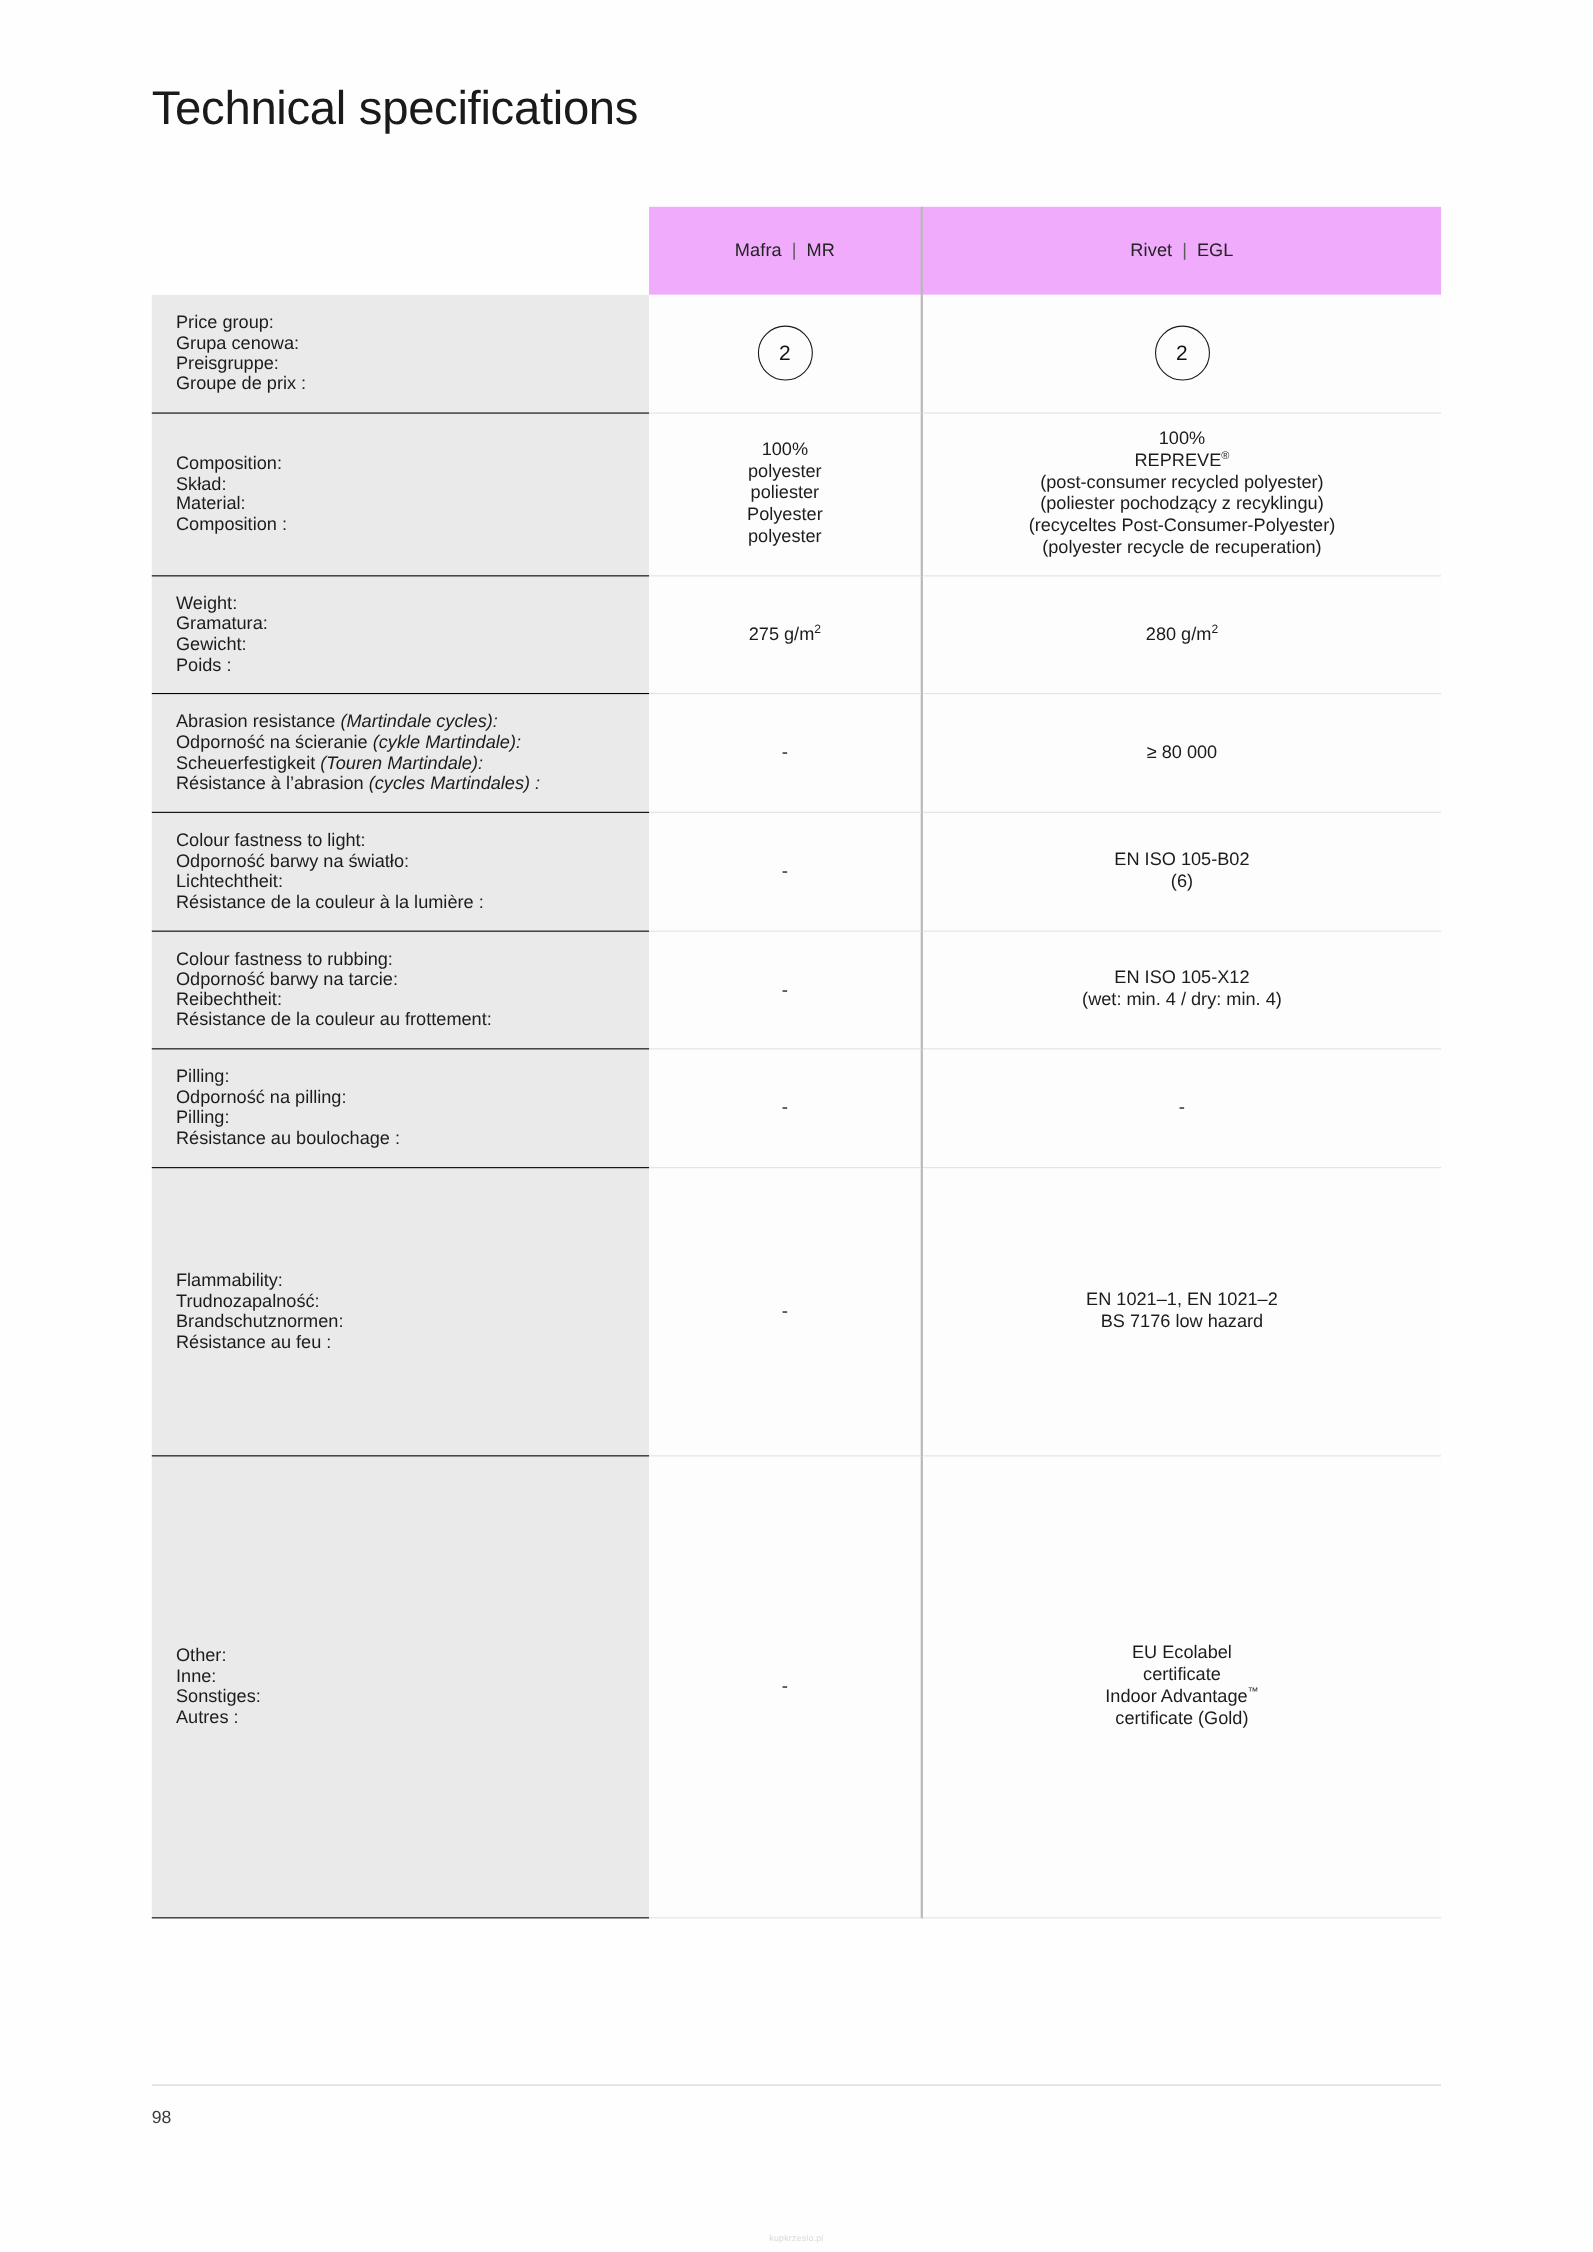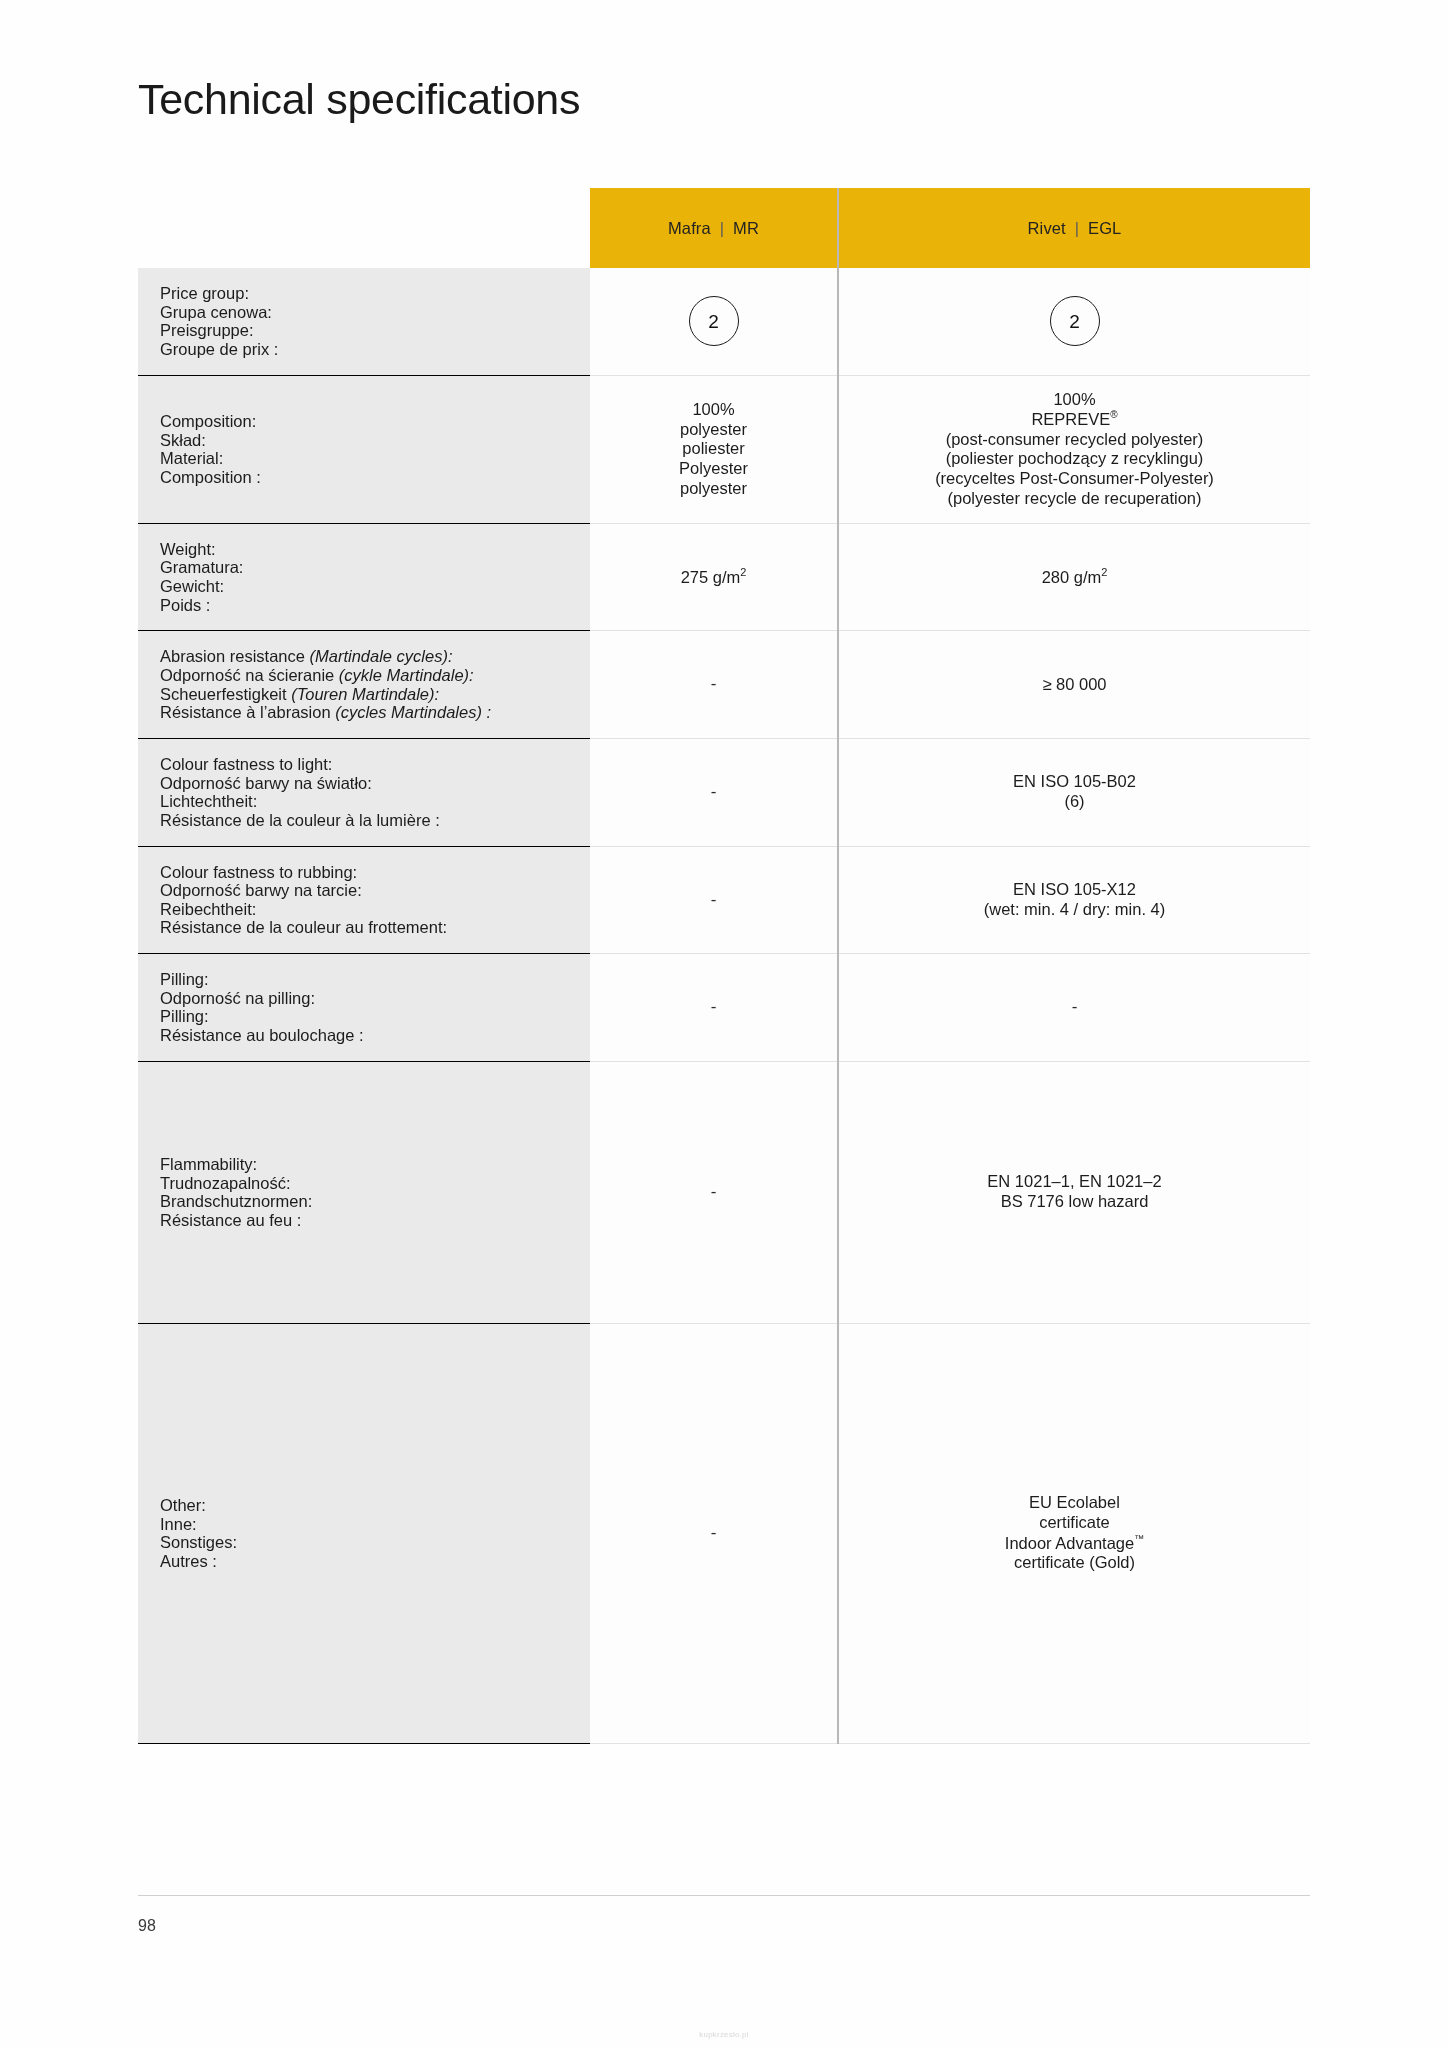--- a/index.html
+++ b/index.html
@@ -47,21 +47,21 @@
   .spec-table col.c-v1    { width: 248px; }
   .spec-table col.c-v2    { width: 472px; }
 
   .spec-table th, .spec-table td {
     vertical-align: middle;
     padding: 0;
   }
 
   
   thead th {
-    background: #eab308;
+    background: #f0abfc;
     height: 80px;
     font-size: 16.5px;
     font-weight: 400;
     color: #232323;
     text-align: center;
     letter-spacing: 0.1px;
   }
   thead th.h-blank { background: transparent; }
   thead th.h-v1 { border-right: 2px solid #b8b8b8; }
 

